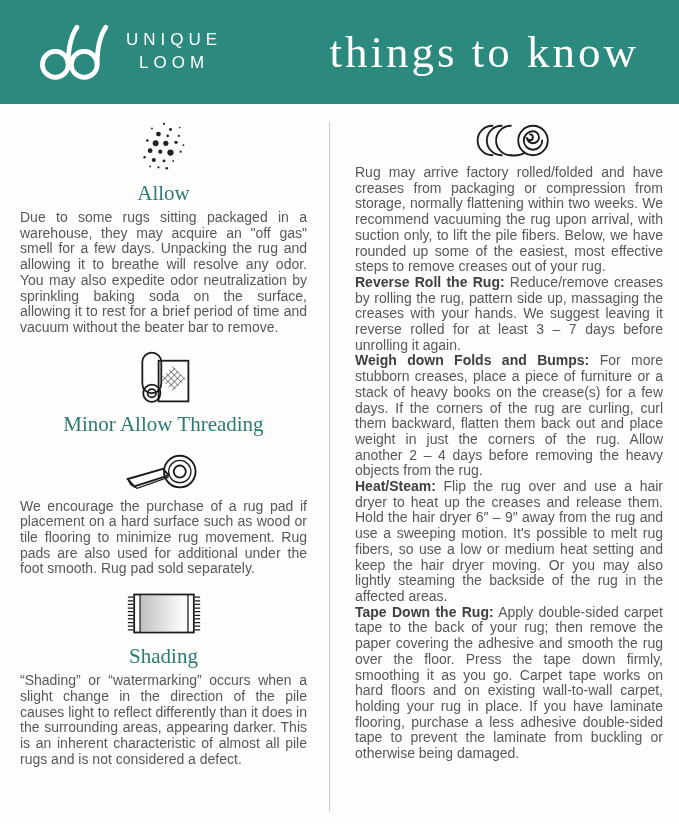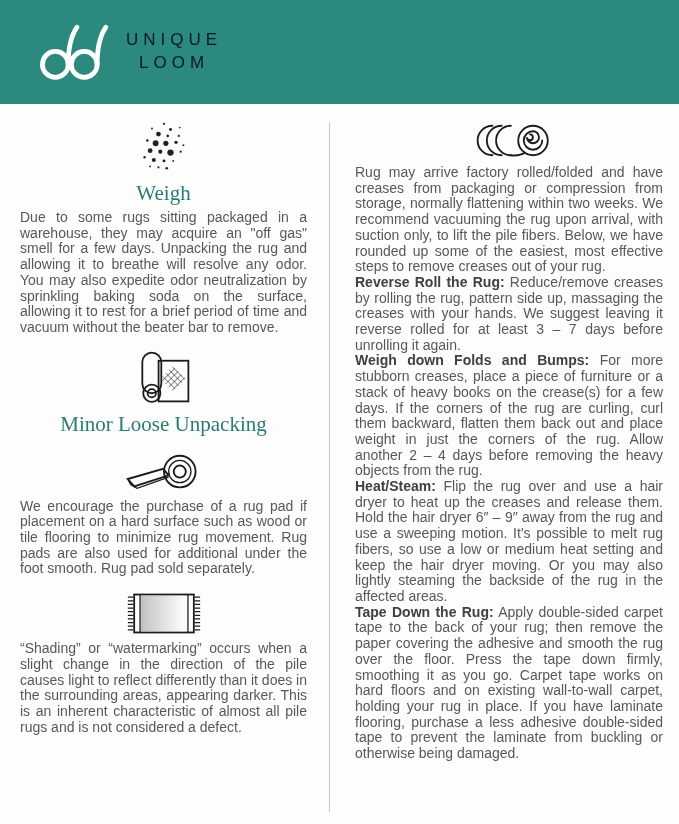--- a/index.html
+++ b/index.html
@@ -8,21 +8,21 @@
     position:relative; width:679px; height:824px; overflow:hidden;
     background:#fdfdfc; font-family:"Liberation Sans", sans-serif;
   }
   
   .header {
     height:104px; background:#2c897e; display:flex; align-items:center;
     padding-left:36px;
   }
   .logo svg { width:82px; height:64px; display:block; }
   .brand {
-    color:#0f172a; margin-left:8px; text-align:center;
+    color:#ffffff; margin-left:8px; text-align:center;
     font-size:17px; letter-spacing:5px; line-height:1.35; font-weight:400;
   }
   .header-title {
     color:#ffffff; font-family:"Liberation Serif", serif; font-weight:400;
     font-size:45px; letter-spacing:3px; margin:0 40px 0 auto; white-space:nowrap;
   }
   
   .content { display:flex; padding-top:16px; }
   .divider { position:absolute; left:329px; top:122px; width:1px; height:690px; background:#c9c9c9; }
   .col-left  { width:332px; padding:0 25px 0 20px; }
@@ -57,20 +57,21 @@
           <circle cx="46" cy="43" r="12.5"></circle>
           <path d="M30.5,43 C30.5,31 32,17 39,7"></path>
           <path d="M58.5,43 C58.5,31 60,17 67,7"></path>
         </g>
       </svg>
     </span>
     <div class="brand">
       <div>UNIQUE</div>
       <div>LOOM</div>
     </div>
+    <h1 class="header-title">things to know</h1>
   </div>
 
   <div class="divider"></div>
 
   <div class="content">
 
     <div class="col-left">
 
       <div class="section">
         <span class="icon">
@@ -95,40 +96,40 @@
                 <circle cx="6" cy="40" r="1.3"></circle>
                 <circle cx="16" cy="43" r="2.2"></circle>
               <circle cx="27" cy="44" r="1.6"></circle>
                 <circle cx="37" cy="44" r="1"></circle>
                 <circle cx="12" cy="50" r="1"></circle>
               <circle cx="21" cy="51" r="1.2"></circle>
                 <circle cx="30" cy="52" r="1.4"></circle>
             </g>
           </svg>
         </span>
-        <h2>Weigh</h2>
+        <h2>Allow</h2>
         <p class="body">Due to some rugs sitting packaged in a warehouse, they may acquire an "off gas" smell for a few days. Unpacking the rug and allowing it to breathe will resolve any odor. You may also expedite odor neutralization by sprinkling baking soda on the surface, allowing it to rest for a brief period of time and vacuum without the beater bar to remove.</p>
       </div>
 
       <div class="section">
         <span class="icon">
           <svg viewBox="0 0 62 62" width="56" height="56">
             <defs>
               <pattern id="xh" width="5" height="5" patternUnits="userSpaceOnUse" patternTransform="rotate(45)">
                 <path d="M0 0H5M0 0V5" stroke="#1c1c1c" stroke-width="1.1" fill="none"></path>
               </pattern>
             </defs>
             <rect x="25" y="13" width="33" height="45" fill="#ffffff" class="stroke"></rect>
             <polygon points="41,19 55,33 41,47 27,33" fill="url(#xh)"></polygon>
             <rect x="7" y="4" width="21" height="45" rx="10.5" fill="#ffffff" class="stroke"></rect>
             <circle cx="17.5" cy="49" r="9.5" fill="#ffffff" class="stroke"></circle>
             <circle cx="17.5" cy="49" r="4.6" class="stroke"></circle>
           </svg>
         </span>
-        <h2>Minor Loose Unpacking</h2>
+        <h2>Minor Allow Threading</h2>
       </div>
 
       <div class="section">
         <span class="icon">
           <svg viewBox="0 0 84 48" width="78" height="45">
             <path d="M3,31 L41,20 L47,27 L10,39 Z" fill="#ffffff" class="stroke"></path>
             <path d="M3,31 L6,37 L13,41 L47,29" class="strokethin"></path>
             <circle cx="59" cy="23" r="17" fill="#ffffff" class="stroke"></circle>
             <circle cx="59" cy="23" r="12" class="strokethin"></circle>
             <circle cx="59" cy="23" r="6.5" class="stroke"></circle>
@@ -149,20 +150,21 @@
             </defs>
             <g class="strokethin">
               <path d="M2 8h6M2 12h6M2 16h6M2 20h6M2 24h6M2 28h6M2 32h6M2 36h6M2 40h6M2 44h6"></path>
               <path d="M76 8h6M76 12h6M76 16h6M76 20h6M76 24h6M76 28h6M76 32h6M76 36h6M76 40h6M76 44h6"></path>
             </g>
             <rect x="9" y="5" width="66" height="42" fill="#ffffff" class="stroke"></rect>
             <rect x="16" y="6.5" width="52" height="39" fill="url(#shgrad)"></rect>
             <path d="M15.5 5V47M68.5 5V47" class="strokethin"></path>
           </svg>
         </span>
+        <h2>Shading</h2>
         <p class="body">“Shading” or “watermarking” occurs when a slight change in the direction of the pile causes light to reflect differently than it does in the surrounding areas, appearing darker. This is an inherent characteristic of almost all pile rugs and is not considered a defect.</p>
       </div>
 
     </div>
 
     <div class="col-right">
 
       <div class="section">
         <span class="icon">
           <svg viewBox="0 0 104 44" width="96" height="41">

